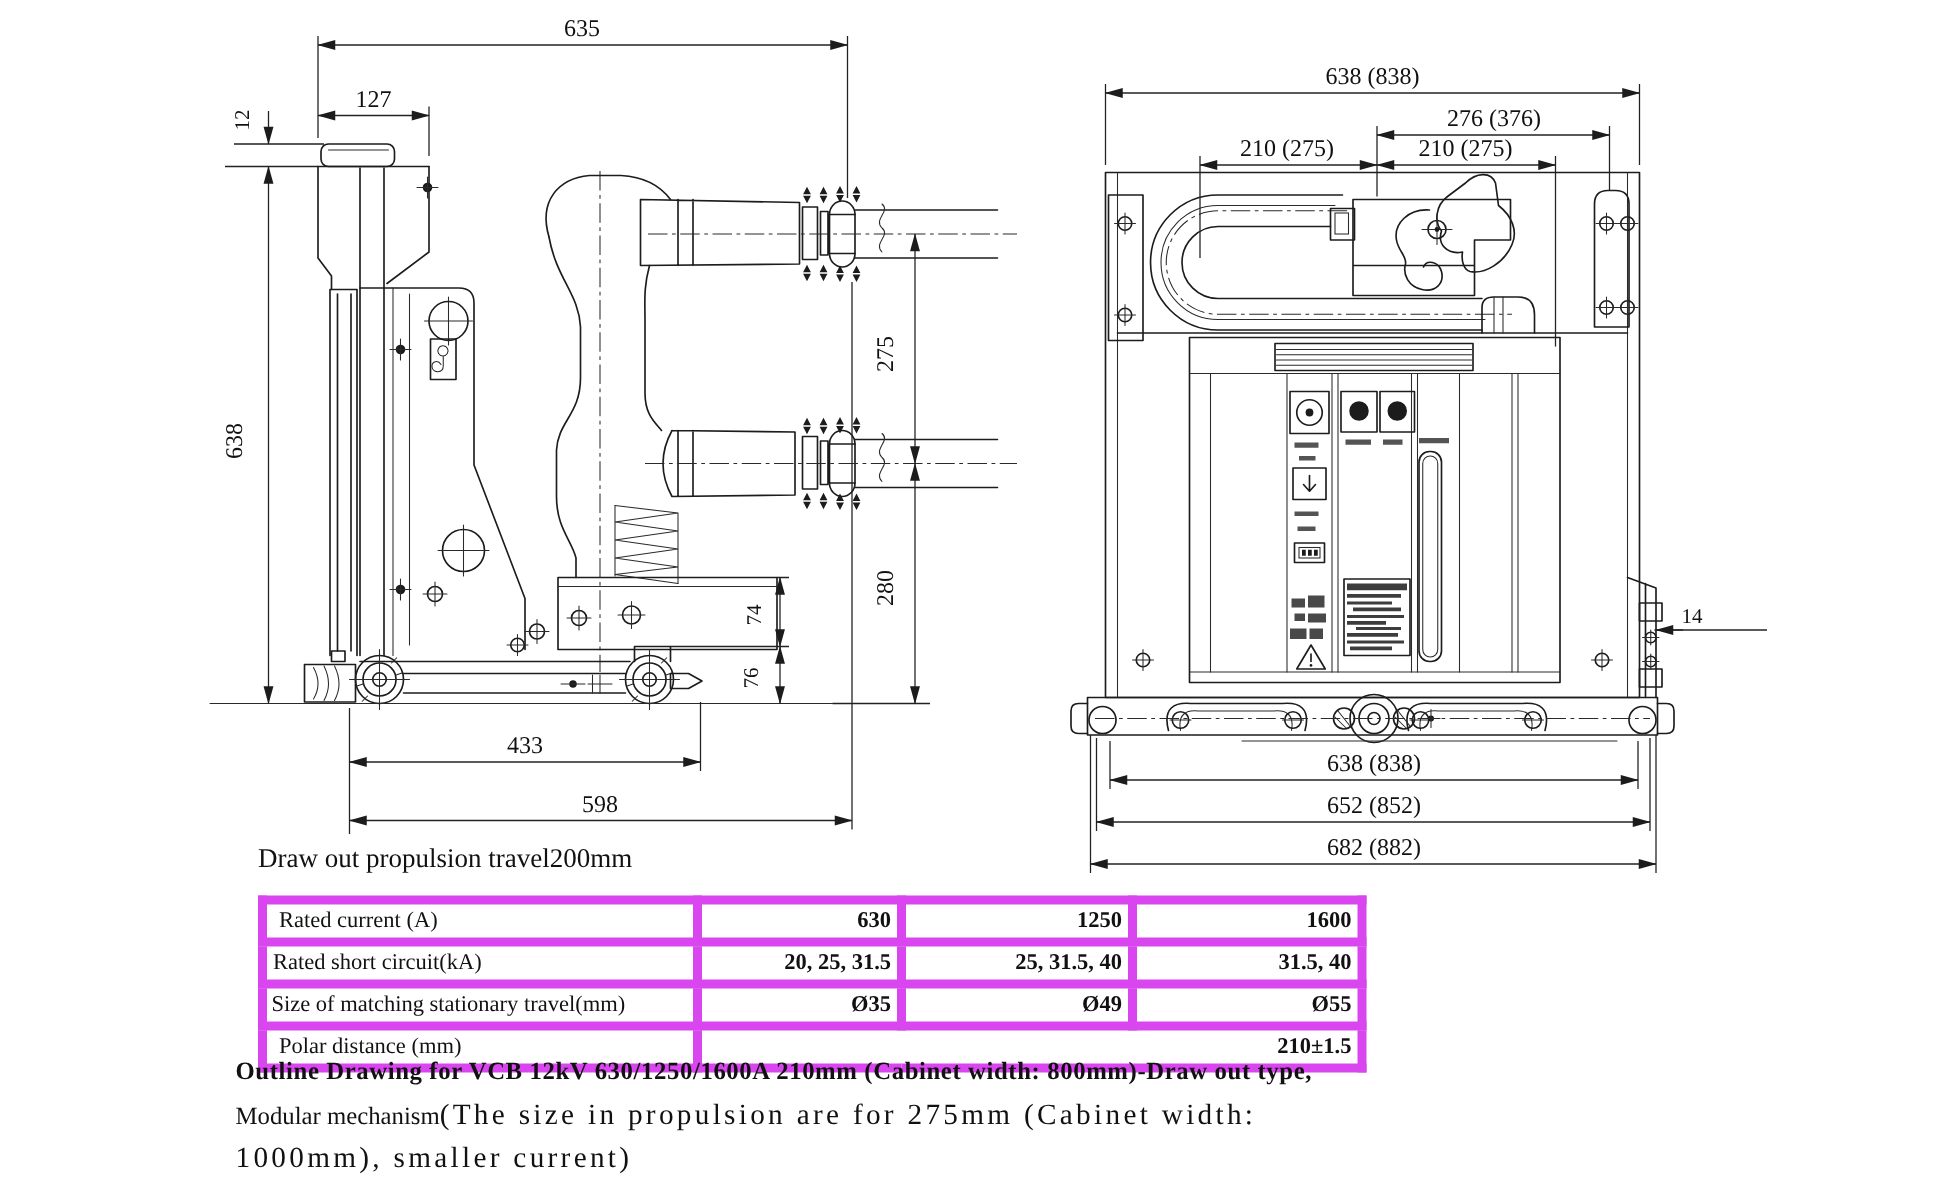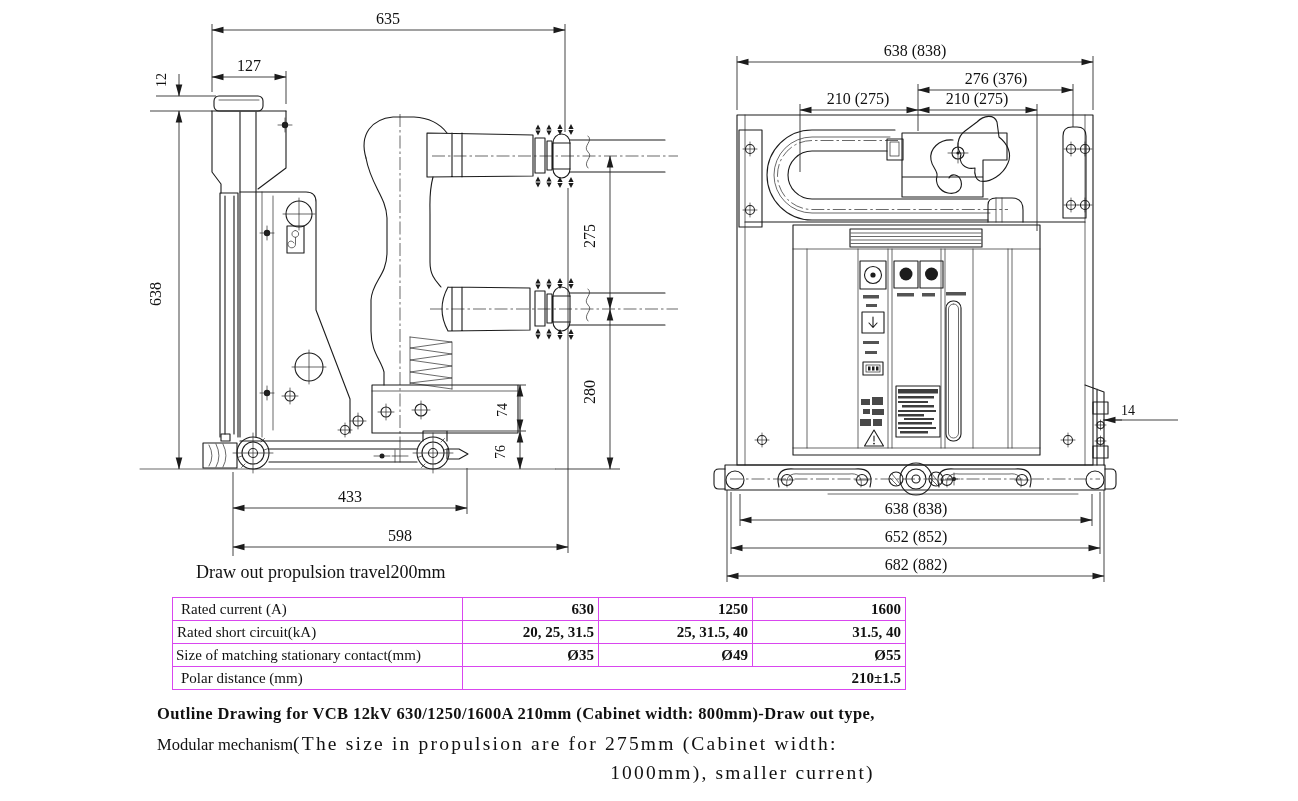--- a/index.html
+++ b/index.html
@@ -9,34 +9,34 @@
   
   .g1{stroke:#1c1c1c;stroke-width:1.1;fill:none;stroke-linecap:round;stroke-linejoin:round;}
   .g0{stroke:#2a2a2a;stroke-width:.7;fill:none;stroke-linecap:round;}
   .cl{stroke:#2a2a2a;stroke-width:.7;fill:none;stroke-dasharray:13 3 2.5 3;}
   .dim{stroke:#222;stroke-width:.85;fill:none;}
   .fill{fill:#1c1c1c;stroke:none;}
   .dtxt{font-family:"Liberation Serif",serif;font-size:16px;fill:#111;text-anchor:middle;}
   .sm{font-size:14px;}
   
   .note{position:absolute;left:172px;top:562px;white-space:nowrap;}
-  .note .n1{font-size:18px;margin-left:24px;}
+  .note .n1{font-size:18px;}
   .note .n2{font-size:18px;}
   
   table.spec{position:absolute;left:172px;top:597px;border-collapse:collapse;table-layout:fixed;
              font-size:15px;color:#111;}
-  table.spec td{border:1px solid #d946ef;height:22px;padding:0 4px;white-space:nowrap;overflow:hidden;}
+  table.spec td{border:6px solid #d946ef;height:22px;padding:0 4px;white-space:nowrap;overflow:hidden;}
   table.spec td.lab{text-align:left;padding-left:8px;}
   table.spec td.val{text-align:right;font-weight:bold;}
   
   .caption{position:absolute;left:157px;top:704px;white-space:nowrap;}
   .cap1{font-size:16.5px;letter-spacing:.4px;font-weight:bold;}
   .cap2{margin-top:9px;font-size:16.5px;}
   .cap-big{font-size:19.5px;letter-spacing:2.2px;}
-  .cap3{margin-top:7px;text-align:right;}
+  .cap3{margin-top:7px;}
 </style>
 </head>
 <body>
 
 <div class="stage">
 
 <svg width="1298" height="595" viewBox="0 0 1298 595">
   <defs>
     <marker id="ar" markerWidth="14" markerHeight="10" refX="12.5" refY="5" orient="auto-start-reverse" markerUnits="userSpaceOnUse">
       <path d="M13,5 L1,1.7 L1,8.3 Z" fill="#1c1c1c"></path>
@@ -398,21 +398,21 @@
         <td class="val">1250</td>
         <td class="val">1600</td>
       </tr>
       <tr>
         <td class="lab" style="padding-left:4px">Rated short circuit(kA)</td>
         <td class="val">20, 25, 31.5</td>
         <td class="val">25, 31.5, 40</td>
         <td class="val">31.5, 40</td>
       </tr>
       <tr>
-        <td class="lab" style="padding-left:3px">Size of matching stationary contact(mm)</td>
+        <td class="lab" style="padding-left:3px">Size of matching stationary travel(mm)</td>
         <td class="val">Ø35</td>
         <td class="val">Ø49</td>
         <td class="val">Ø55</td>
       </tr>
       <tr>
         <td class="lab">Polar distance  (mm)</td>
         <td class="val" colspan="3">210±1.5</td>
       </tr>
     </tbody>
   </table>

